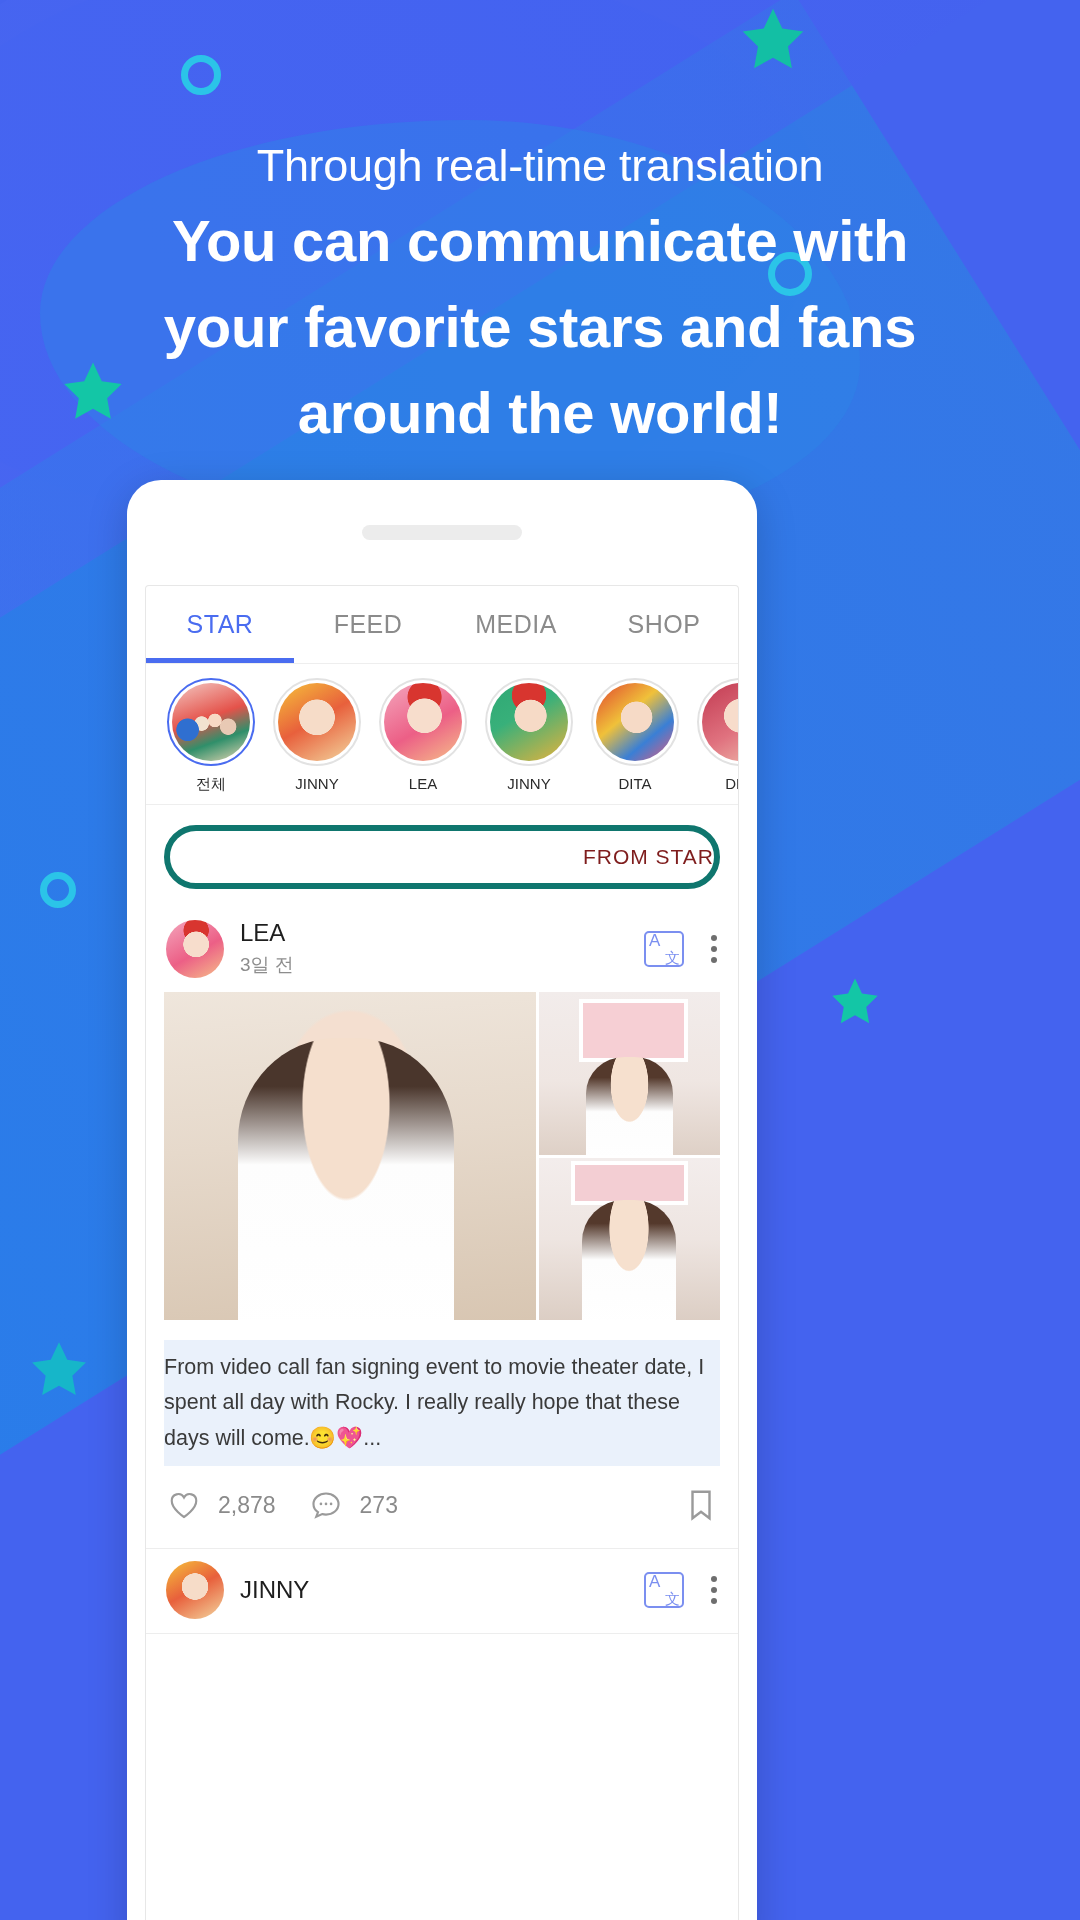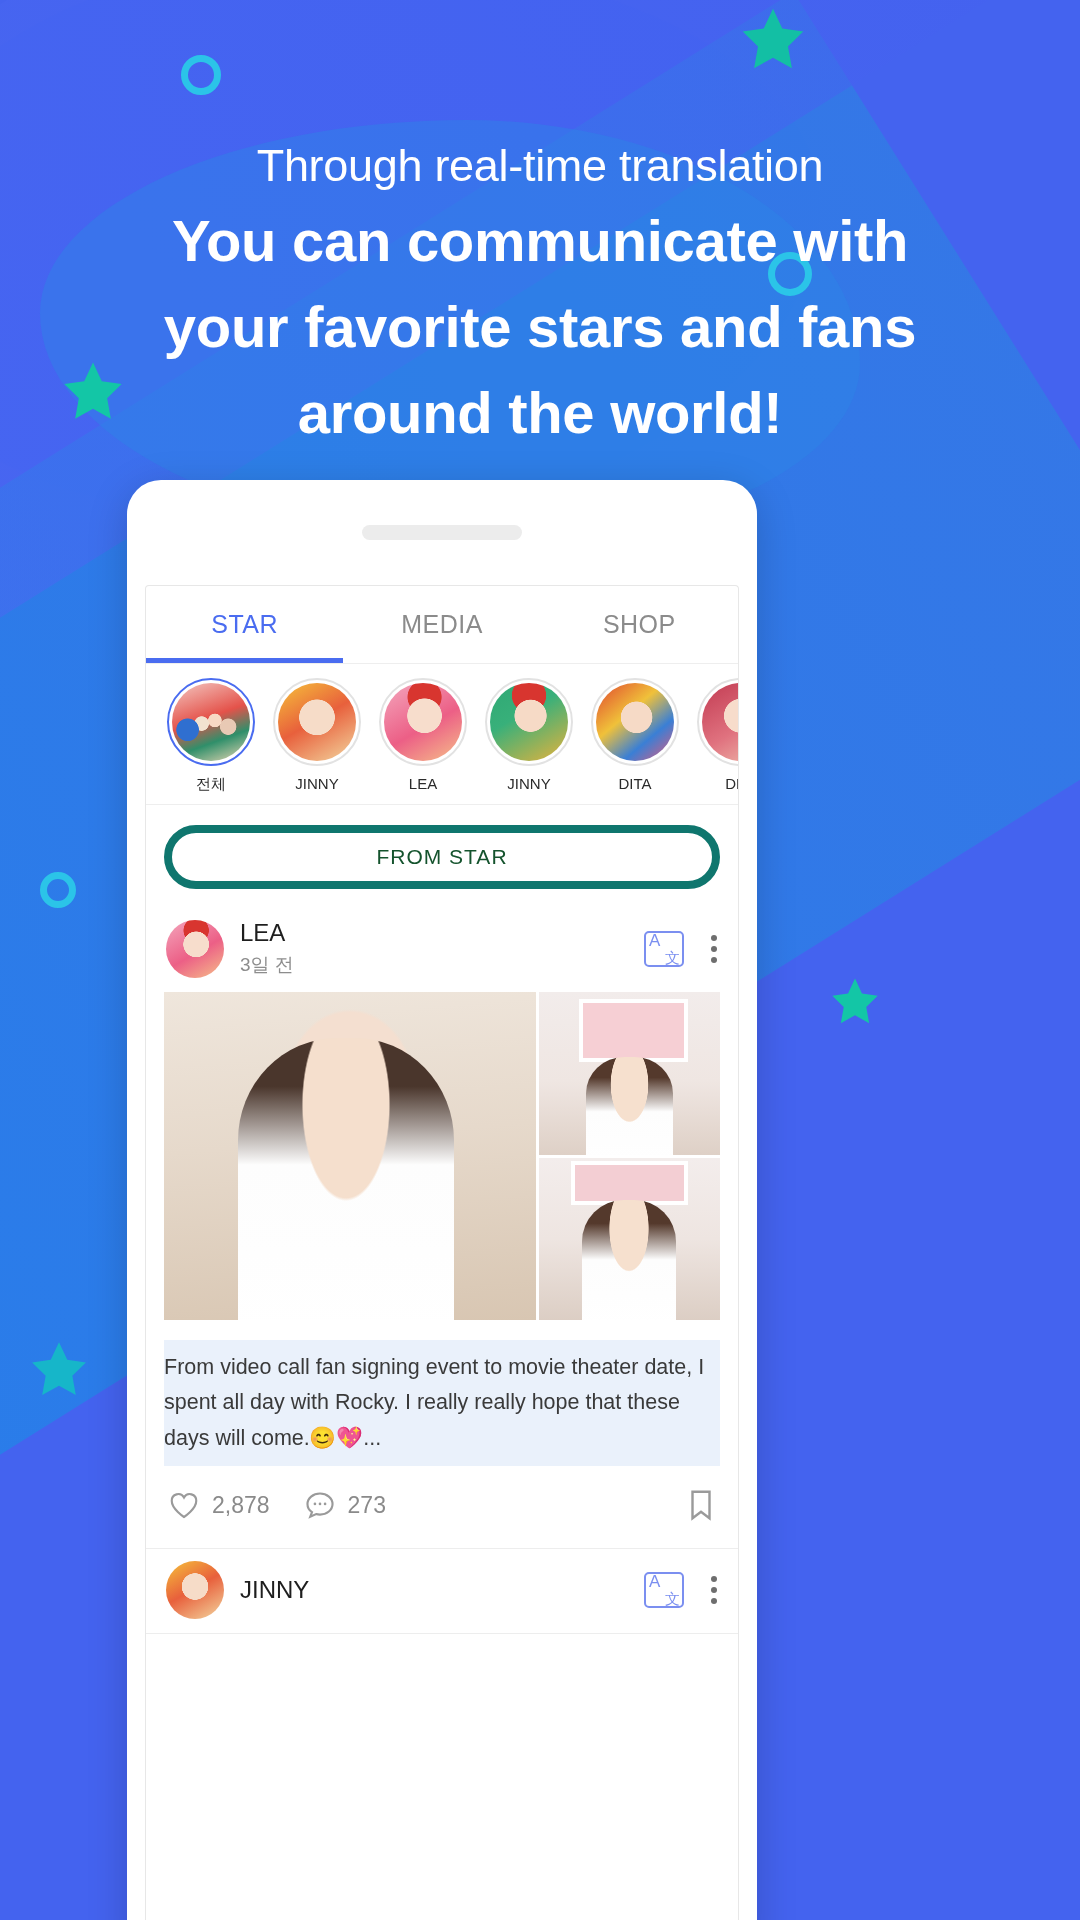--- a/index.html
+++ b/index.html
@@ -209,23 +209,24 @@
   }
   .seg-btn {
     flex:1;
     display:flex;align-items:center;justify-content:center;
     font-size:21px;
     letter-spacing:1px;
     color:#a9a9ad;
   }
   .seg-btn.active {
     background:#ffffff;
-    border:8px solid #0f766e;
+    border:6px solid #0f766e;
     border-radius:34px;
-    color:#14532d;
+    color:#7f1d1d;
+    justify-content:flex-end;
   }
 
   
   .post { padding:0 0 0 0; border-bottom:1px solid #ededed; }
   .post-head {
     display:flex;
     align-items:center;
     padding:12px 20px 14px 20px;
   }
   .post-av {
@@ -319,21 +320,21 @@
     line-height:1.65;
     color:#3a3a3a;
     padding:10px 0;
   }
 
   .engage {
     display:flex;
     align-items:center;
     padding:22px 22px 26px 22px;
   }
-  .eng-item { display:flex;align-items:center;gap:12px;margin-right:34px; }
+  .eng-item { display:flex;align-items:center;gap:18px;margin-right:34px; }
   .eng-num { font-size:23px;color:#8a8a8a; }
   .bookmark { margin-left:auto; }
 
   svg.ico { display:block; }
 </style>
 </head>
 <body>
 
 <div class="bg">
   <div class="blob"></div>
@@ -380,20 +381,23 @@
     <div class="notch-pill"></div>
   </div>
 
   <div class="screen">
 
     <div class="tabs">
       <div class="tab active">
         <span>STAR</span>
       </div>
       <div class="tab">
+        <span>FEED</span>
+      </div>
+      <div class="tab">
         <span>MEDIA</span>
       </div>
       <div class="tab">
         <span>SHOP</span>
       </div>
     </div>
 
     <div class="stories">
       <div class="story sel">
         <div class="av">

